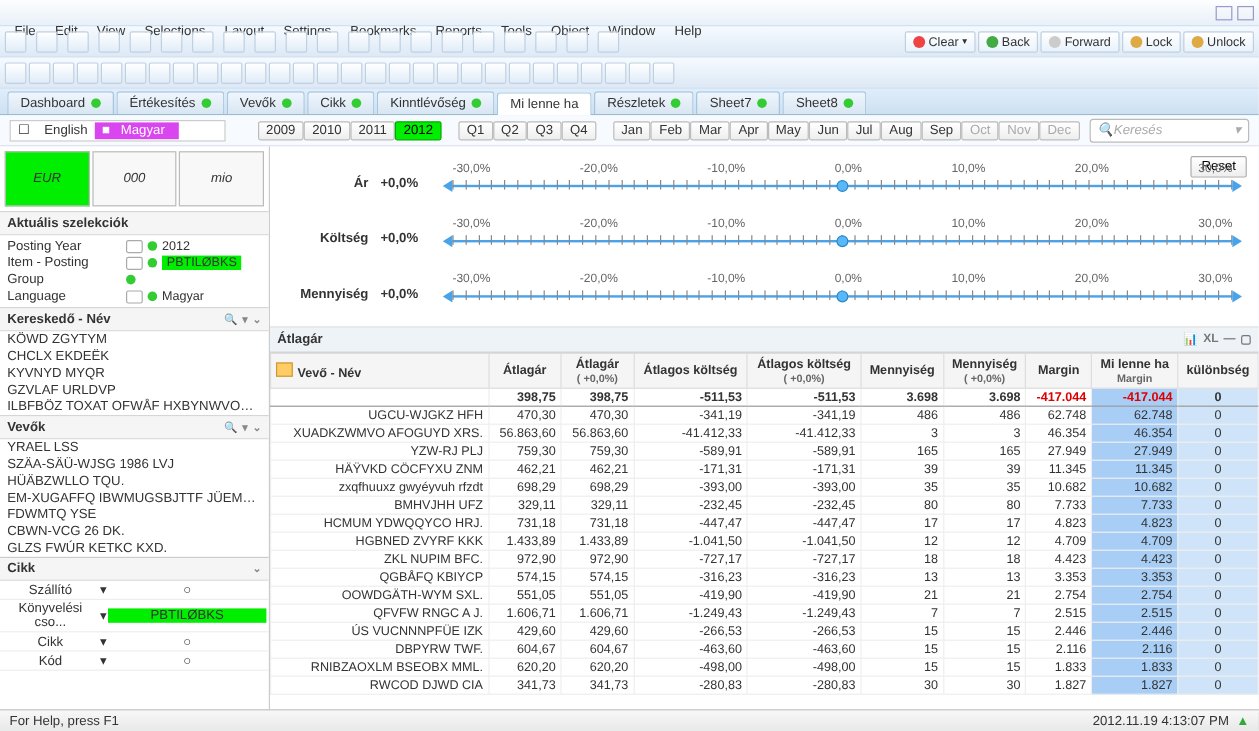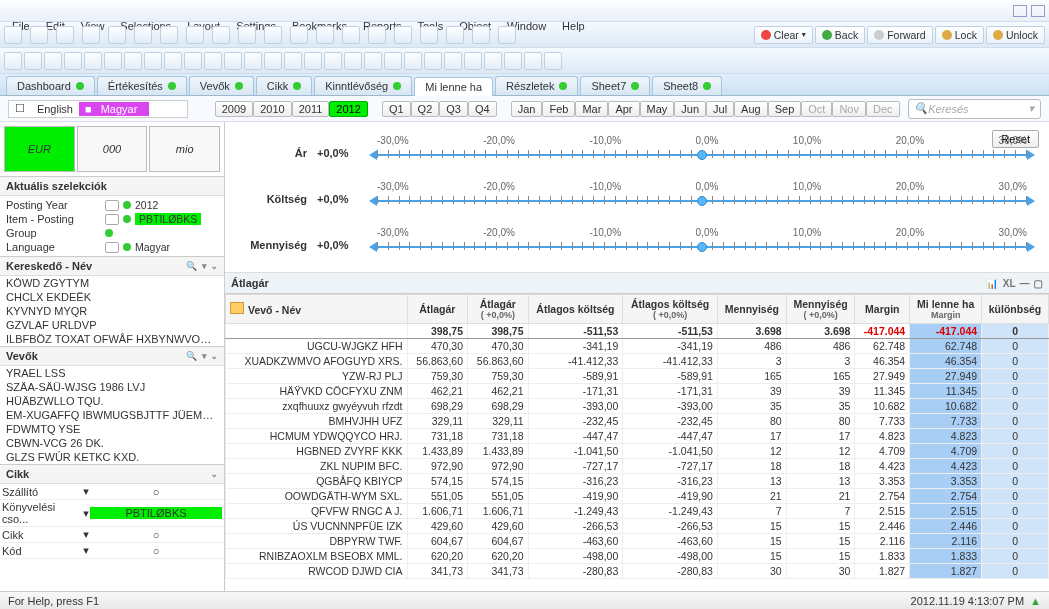--- a/index.html
+++ b/index.html
@@ -39,21 +39,21 @@
 .selgrid .row{display:flex;align-items:center;padding:1px 0;gap:4px;}
 .selgrid .lbl{width:95px;}
 .selgrid .clr{width:14px;height:11px;border:1px solid #aaa;background:#fff;border-radius:2px;display:inline-block;}
 .selgrid .dot{width:8px;height:8px;background:#3c3;border-radius:50%;display:inline-block;}
 .selgrid .val{font-size:10.5px;}
 .selgrid .val.hl{background:#0e0;padding:0 4px;}
 .list{font-size:11px;}
 .list .li{padding:1px 6px;white-space:nowrap;overflow:hidden;text-overflow:ellipsis;}
 .cikkgrid{font-size:11px;}
 .cikkgrid .cr{display:flex;align-items:center;border-bottom:1px solid #eee;padding:1px 2px;}
-.cikkgrid .cl{width:80px;}
+.cikkgrid .cl{width:80px;text-align:center;}
 .cikkgrid .ca{width:8px;text-align:center;}
 .cikkgrid .cv{flex:1;text-align:center;}
 .cikkgrid .cv.hl{background:#0e0;}
 .rightpanel{flex:1;display:flex;flex-direction:column;background:#fff;overflow:hidden;}
 .sliderarea{padding:8px 12px 4px;border-bottom:1px solid #ddd;position:relative;}
 .resetbtn{position:absolute;right:10px;top:8px;padding:2px 8px;border:1px solid #aaa;background:linear-gradient(#fff,#eee);border-radius:2px;font-size:11px;}
 .sliderrow{display:flex;align-items:center;height:46px;}
 .sliderrow .slbl{width:80px;text-align:right;font-weight:bold;padding-right:10px;}
 .sliderrow .sval{width:50px;font-weight:bold;}
 .slidertrack{flex:1;position:relative;height:40px;padding-top:2px;}

